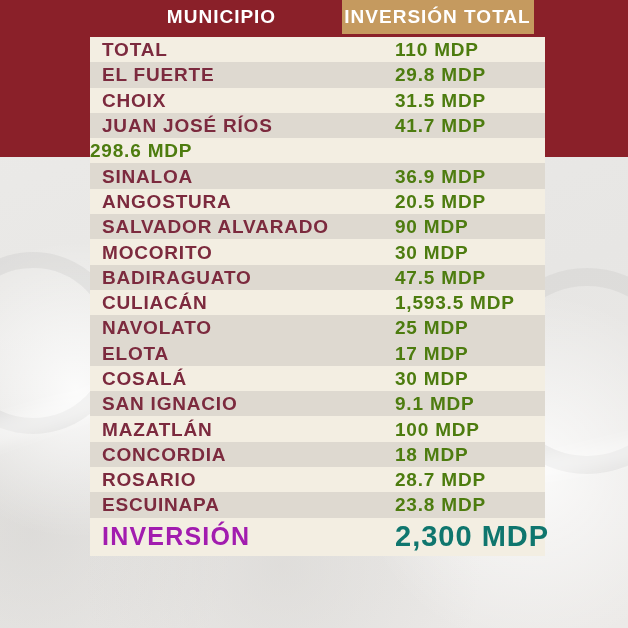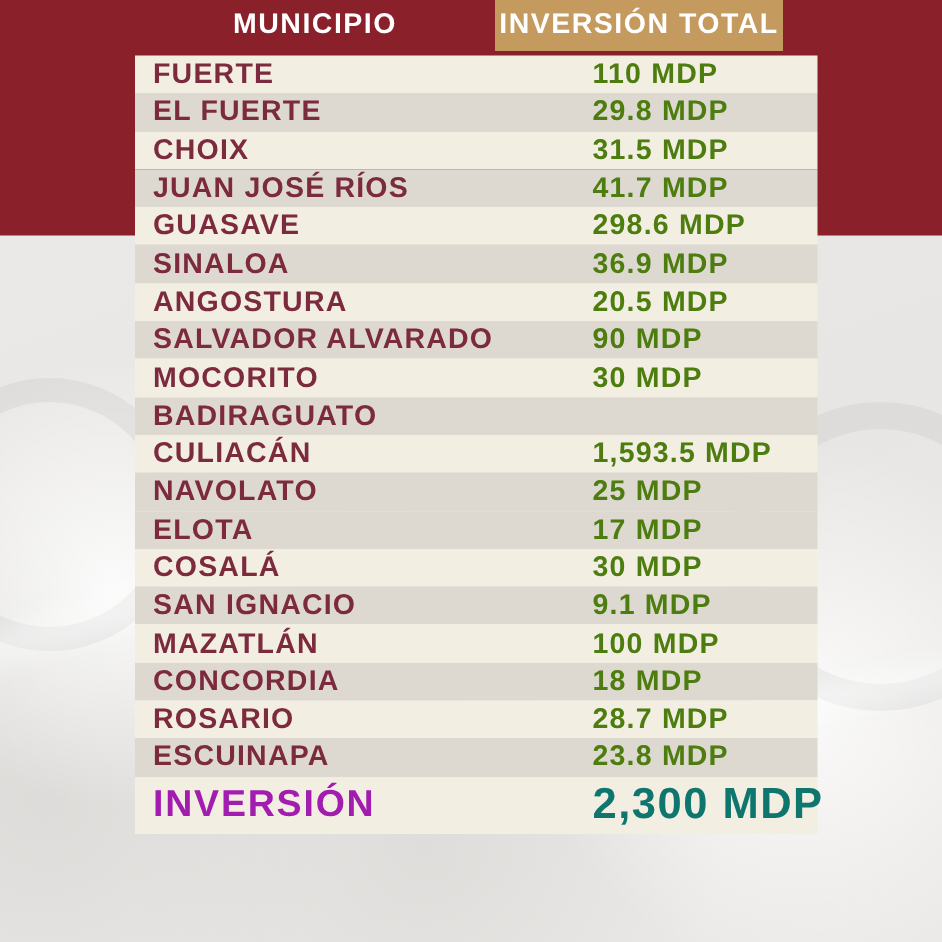--- a/index.html
+++ b/index.html
@@ -16,21 +16,21 @@
   }
   .maroon-band{position:absolute;top:0;left:0;width:628px;height:157px;background:#8a2029;}
   .watermark{position:absolute;border-radius:50%;pointer-events:none;}
   .watermark.left{left:-58px;top:252px;width:150px;height:150px;border:16px solid rgba(165,165,165,.16);}
   .watermark.right{right:-62px;top:268px;width:170px;height:170px;border:18px solid rgba(165,165,165,.14);}
   .streak{position:absolute;pointer-events:none;background:rgba(255,255,255,.35);filter:blur(6px);}
   .streak.s1{left:-40px;top:380px;width:320px;height:26px;transform:rotate(-18deg);}
   .streak.s2{left:300px;top:470px;width:360px;height:22px;transform:rotate(-12deg);}
 
   .inv-table{position:absolute;left:90px;top:0;width:455px;}
-  .thead{display:flex;height:34px;}
+  .thead{display:flex;height:34px;justify-content:center;}
   .th{display:flex;align-items:center;justify-content:center;
       color:#ffffff;font-size:19px;font-weight:700;letter-spacing:1px;white-space:nowrap;}
   .th.mun{width:240px;}
   .th.inv{width:192px;background:#c59a5f;}
   .tbody{margin-top:3px;}
   .trow{display:flex;align-items:center;height:25.3px;}
   .trow.odd{background:#f3eee2;}
   .trow.even{background:#ded9d0;}
   .cell{line-height:1;white-space:nowrap;font-weight:700;}
   .cell.mun{flex:0 0 293px;padding-left:12px;color:#7c2a3e;font-size:19px;letter-spacing:.8px;}
@@ -50,57 +50,57 @@
   <div class="streak s2"></div>
 
   <div class="inv-table">
     <div class="thead">
       <div class="th mun">MUNICIPIO</div>
       <div class="th inv">INVERSIÓN TOTAL</div>
     </div>
 
     <div class="tbody" id="tbody">
         <div class="trow odd">
-          <div class="cell mun">FUERTE</div>
+          <div class="cell mun">TOTAL</div>
           <div class="cell val">110 MDP</div>
         </div>
         <div class="trow even">
           <div class="cell mun">EL FUERTE</div>
           <div class="cell val">29.8 MDP</div>
         </div>
         <div class="trow odd">
           <div class="cell mun">CHOIX</div>
           <div class="cell val">31.5 MDP</div>
         </div>
         <div class="trow even">
           <div class="cell mun">JUAN JOSÉ RÍOS</div>
           <div class="cell val">41.7 MDP</div>
         </div>
         <div class="trow odd">
-          <div class="cell mun">GUASAVE</div>
           <div class="cell val">298.6 MDP</div>
         </div>
         <div class="trow even">
           <div class="cell mun">SINALOA</div>
           <div class="cell val">36.9 MDP</div>
         </div>
         <div class="trow odd">
           <div class="cell mun">ANGOSTURA</div>
           <div class="cell val">20.5 MDP</div>
         </div>
         <div class="trow even">
           <div class="cell mun">SALVADOR ALVARADO</div>
           <div class="cell val">90 MDP</div>
         </div>
         <div class="trow odd">
           <div class="cell mun">MOCORITO</div>
           <div class="cell val">30 MDP</div>
         </div>
         <div class="trow even">
           <div class="cell mun">BADIRAGUATO</div>
+          <div class="cell val">47.5 MDP</div>
         </div>
         <div class="trow odd">
           <div class="cell mun">CULIACÁN</div>
           <div class="cell val">1,593.5 MDP</div>
         </div>
         <div class="trow even">
           <div class="cell mun">NAVOLATO</div>
           <div class="cell val">25 MDP</div>
         </div>
         <div class="trow even">

